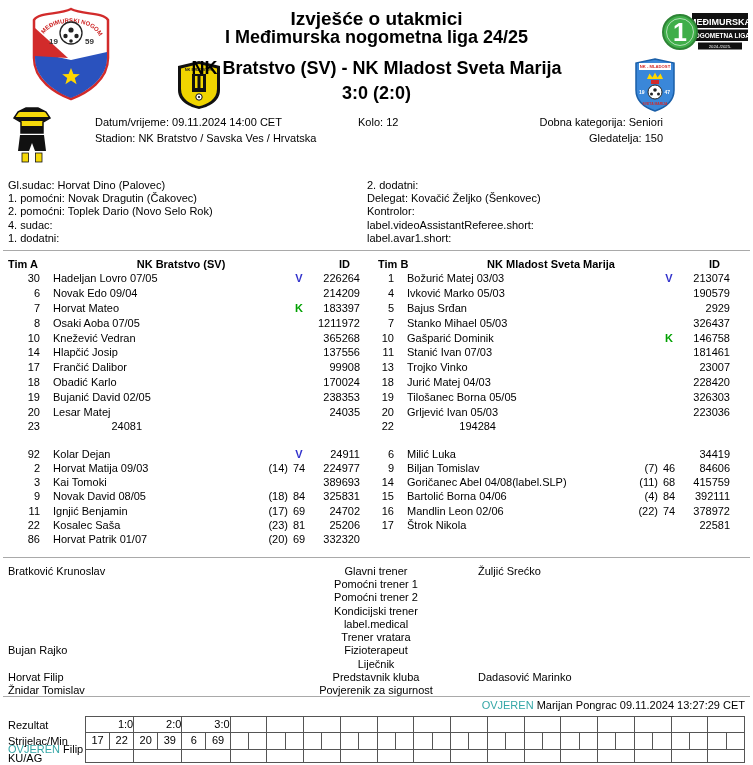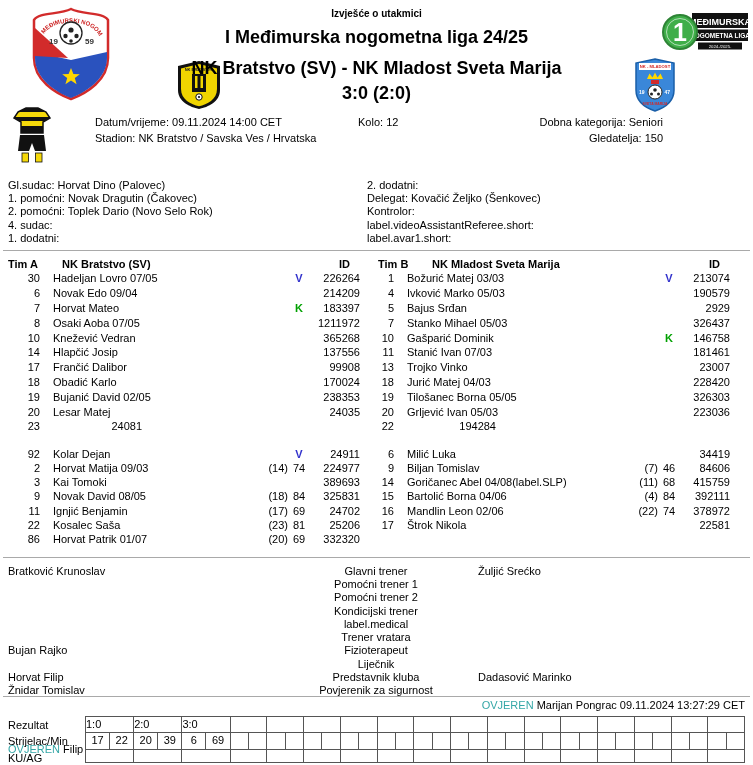--- a/index.html
+++ b/index.html
@@ -3,21 +3,21 @@
 <meta charset="utf-8">
 <style>
   html,body{margin:0;padding:0;background:#fff;}
   .page{
     position:relative;width:753px;height:765px;background:#fff;overflow:hidden;
     font-family:"Liberation Sans",sans-serif;font-size:11px;color:#000;
     -webkit-font-smoothing:antialiased;
   }
   
   .title-line{position:absolute;left:0;right:0;text-align:center;font-weight:bold;}
-  .t1{top:8px;font-size:10px;}
+  .t1{top:8px;font-size:19px;}
   .t2{top:27px;font-size:18px;}
   .t3{top:58px;font-size:18px;}
   .t4{top:83px;font-size:18px;}
   .mns-logo{position:absolute;left:27px;top:6px;width:88px;height:96px;}
   .bratstvo-crest{position:absolute;left:176px;top:60px;width:46px;height:50px;}
   .league-badge{position:absolute;left:662px;top:10px;width:88px;height:48px;}
   .mladost-crest{position:absolute;left:634px;top:58px;width:42px;height:54px;}
   .kit-icon{position:absolute;left:10px;top:106px;width:44px;height:58px;}
   
   .mi{position:absolute;}
@@ -32,21 +32,21 @@
   .oc-right{left:367px;}
   
   .divider{position:absolute;left:3px;right:3px;border-top:1px solid #a9a9a9;height:0;}
   .dv1{top:250px;} .dv2{top:557px;} .dv3{top:696px;}
   
   .team{position:absolute;top:256px;}
   .team-a{left:8px;width:352px;}
   .team-b{left:378px;width:352px;}
   .t-header{display:flex;font-weight:bold;height:15px;align-items:center;}
   .th-team{width:54px;}
-  .th-name{flex:1;}
+  .th-name{flex:1;text-align:center;}
   .th-id{width:50px;text-align:right;padding-right:10px;}
   .player-row{display:flex;height:14.8px;align-items:center;}
   .subs .player-row{height:14.2px;}
   .p-num{width:32px;text-align:right;}
   .team-b .p-num{width:16px;}
   .p-name{flex:1;padding-left:13px;white-space:nowrap;overflow:hidden;}
   .p-subfor{width:30px;text-align:right;}
   .p-markmin{width:22px;text-align:center;}
   .p-id{width:50px;text-align:right;}
   .mark-v{color:var(--mark-v,#3333cc);font-weight:bold;}
@@ -62,21 +62,21 @@
   .cert{position:absolute;top:699px;}
   .cert-left{left:8px;margin-top:44px;}
   .cert-right{right:8px;}
   .cert .status{color:var(--cert,#35a7a7);}
   
   .rt-labels{position:absolute;left:8px;top:717px;line-height:16.3px;}
   .rt-table{position:absolute;left:85px;top:716px;width:660px;height:47px;display:flex;}
   .grp{display:flex;flex-direction:column;flex:1;border:1px solid #555;border-left:none;box-sizing:border-box;background:#fff;}
   .grp.first{border-left:1px solid #555;}
   .grp.filled{flex:1.32;}
-  .g-score{height:15px;line-height:14px;text-align:left;border-bottom:1px solid #555;}
+  .g-score{height:15px;line-height:14px;text-align:right;border-bottom:1px solid #555;}
   .g-mid{height:16px;display:flex;border-bottom:1px solid #555;}
   .g-mid span{flex:1;text-align:center;line-height:15px;}
   .g-mid span:first-child{border-right:1px solid #555;}
   .g-ku{flex:1;}
 </style>
 </head>
 <body>
 
 <div class="page">
 

